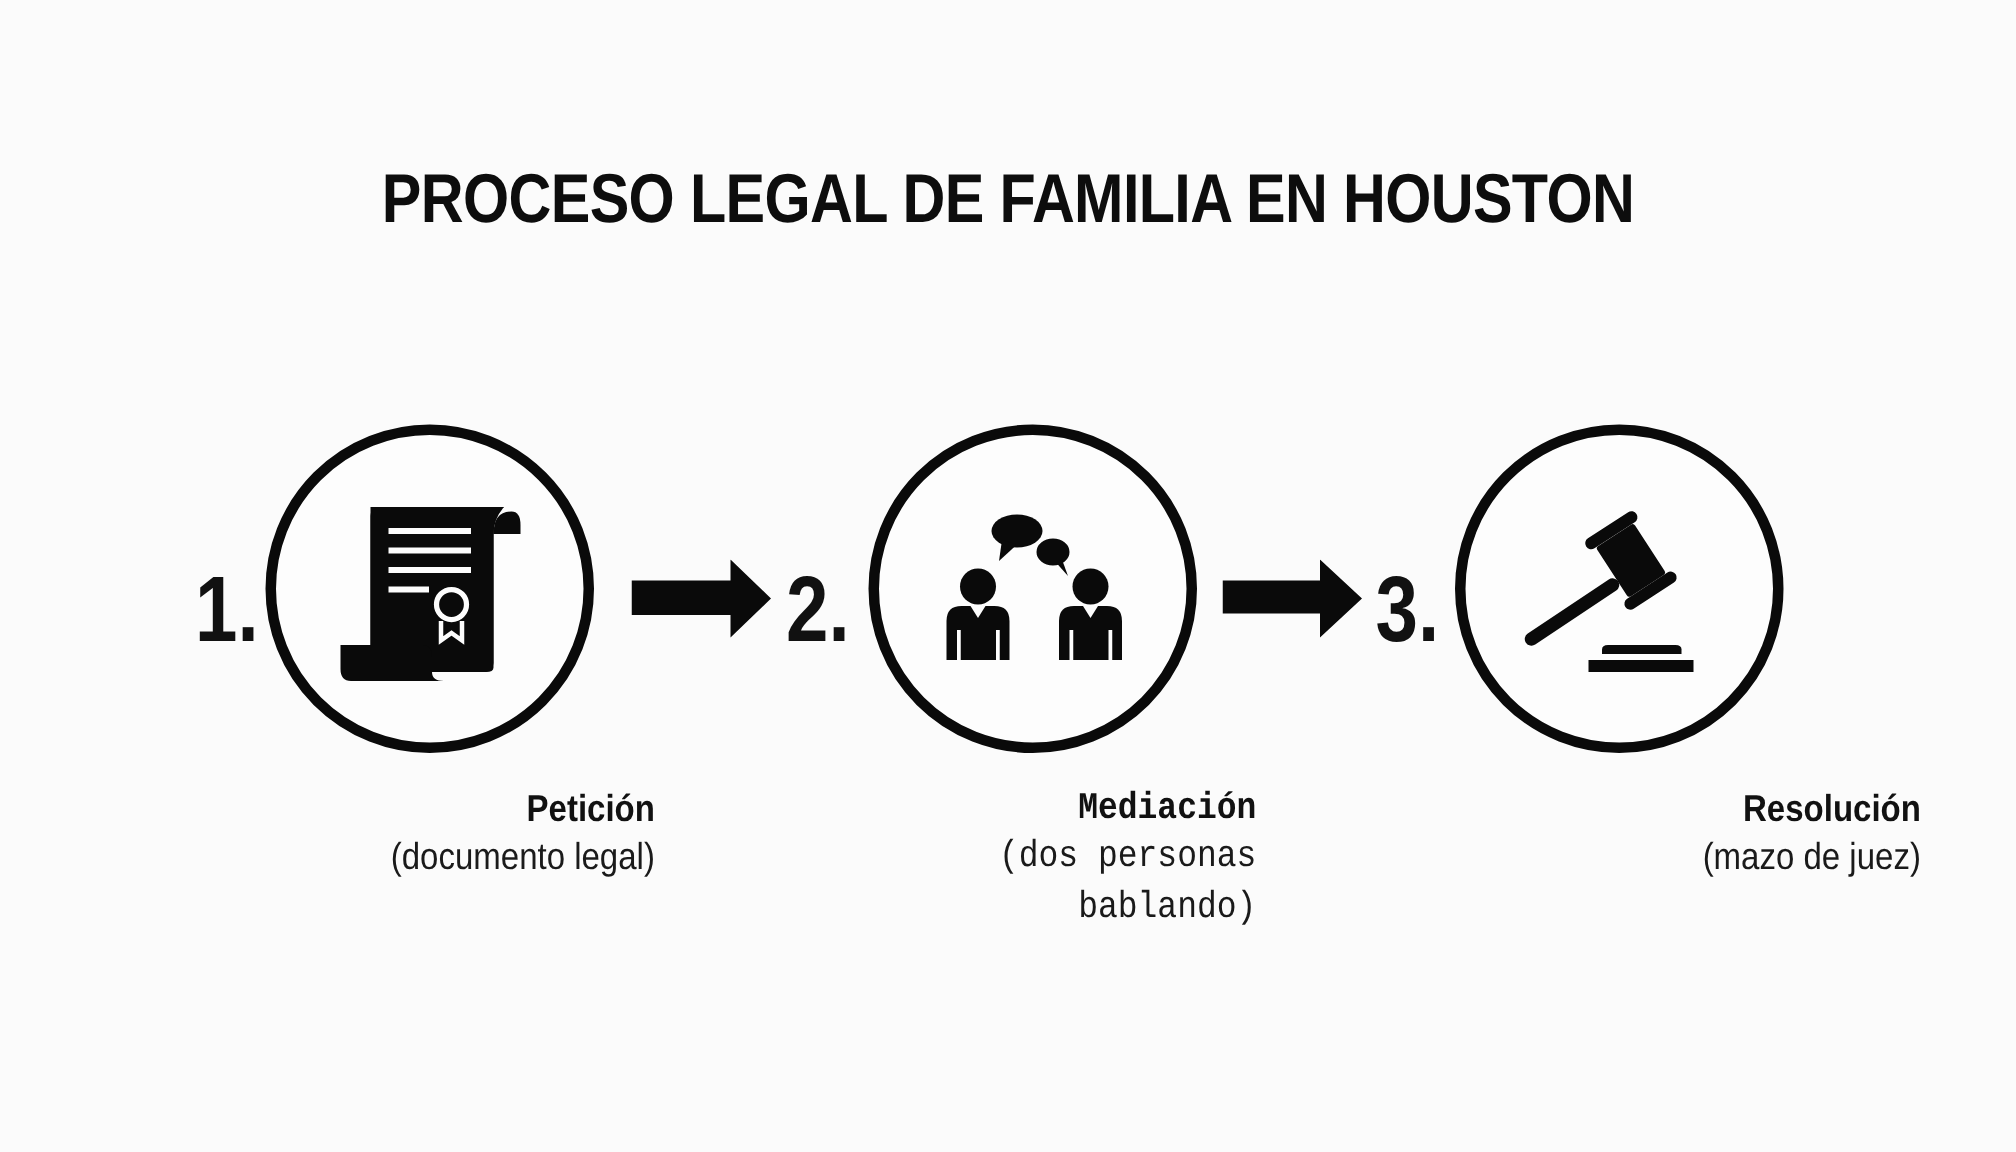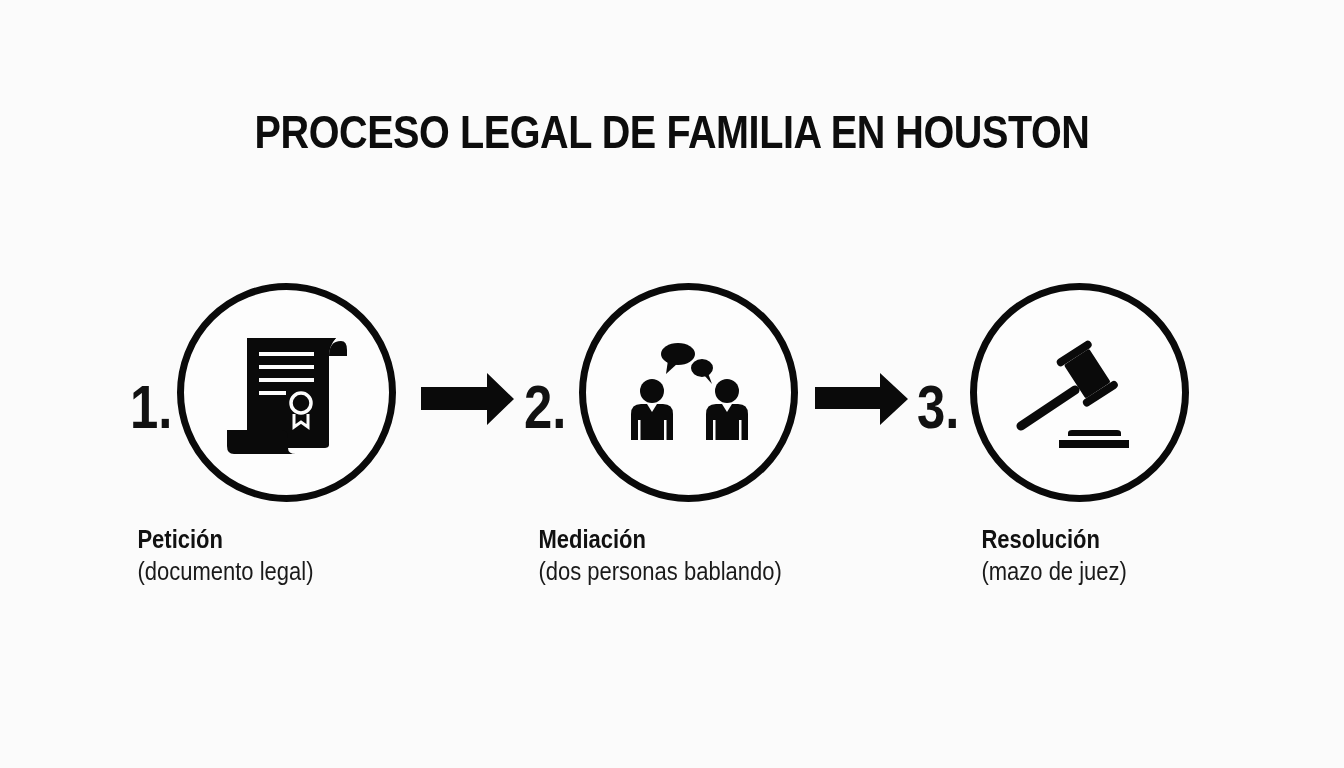--- a/index.html
+++ b/index.html
@@ -35,21 +35,21 @@
   .circle {
     position: absolute;
     width: 205px; height: 205px;
     border: 7px solid #0a0a0a;
     border-radius: 50%;
     background: #fdfdfd;
   }
   .circle svg { position: absolute; left: 0; top: 0; }
   .arrow { position: absolute; }
   .label {
-    position: absolute; width: 340px; text-align: left;
+    position: absolute; width: 340px; text-align: right;
     font-family: "Liberation Sans", sans-serif;
     color: #111;
   }
   .label .main {
     display: block;
     font-weight: bold; font-size: 25px; line-height: 30px;
     transform: scaleX(0.88);
   }
   .label .sub {
     display: block;
@@ -112,21 +112,21 @@
       <rect x="52" y="130" width="2.5" height="20" fill="#fdfdfd"></rect>
       <rect x="78" y="130" width="2.5" height="20" fill="#fdfdfd"></rect>
 
       <circle cx="141" cy="101" r="12" fill="#0a0a0a"></circle>
       <path d="M 120 150 L 120 124 Q 120 114 130 114 L 152 114 Q 162 114 162 124 L 162 150 Z" fill="#0a0a0a"></path>
       <polygon points="136,114 146,114 141,122" fill="#fdfdfd"></polygon>
       <rect x="127" y="130" width="2.5" height="20" fill="#fdfdfd"></rect>
       <rect x="153" y="130" width="2.5" height="20" fill="#fdfdfd"></rect>
     </svg>
   </div>
-  <div class="label" style="left:518px; top:524px;">
+  <div class="label" style="left:518px; top:524px;font-family:Liberation Mono, monospace;">
     <span class="main">Mediación</span>
     <span class="sub">(dos personas bablando)</span>
   </div>
 </div>
 
 <svg class="arrow" style="left:815px; top:373px;" width="94" height="53" viewBox="0 0 94 53">
   <polygon points="0,14 65,14 65,0 93,26 65,52 65,36 0,36" fill="#0a0a0a"></polygon>
 </svg>
 
 <div>

